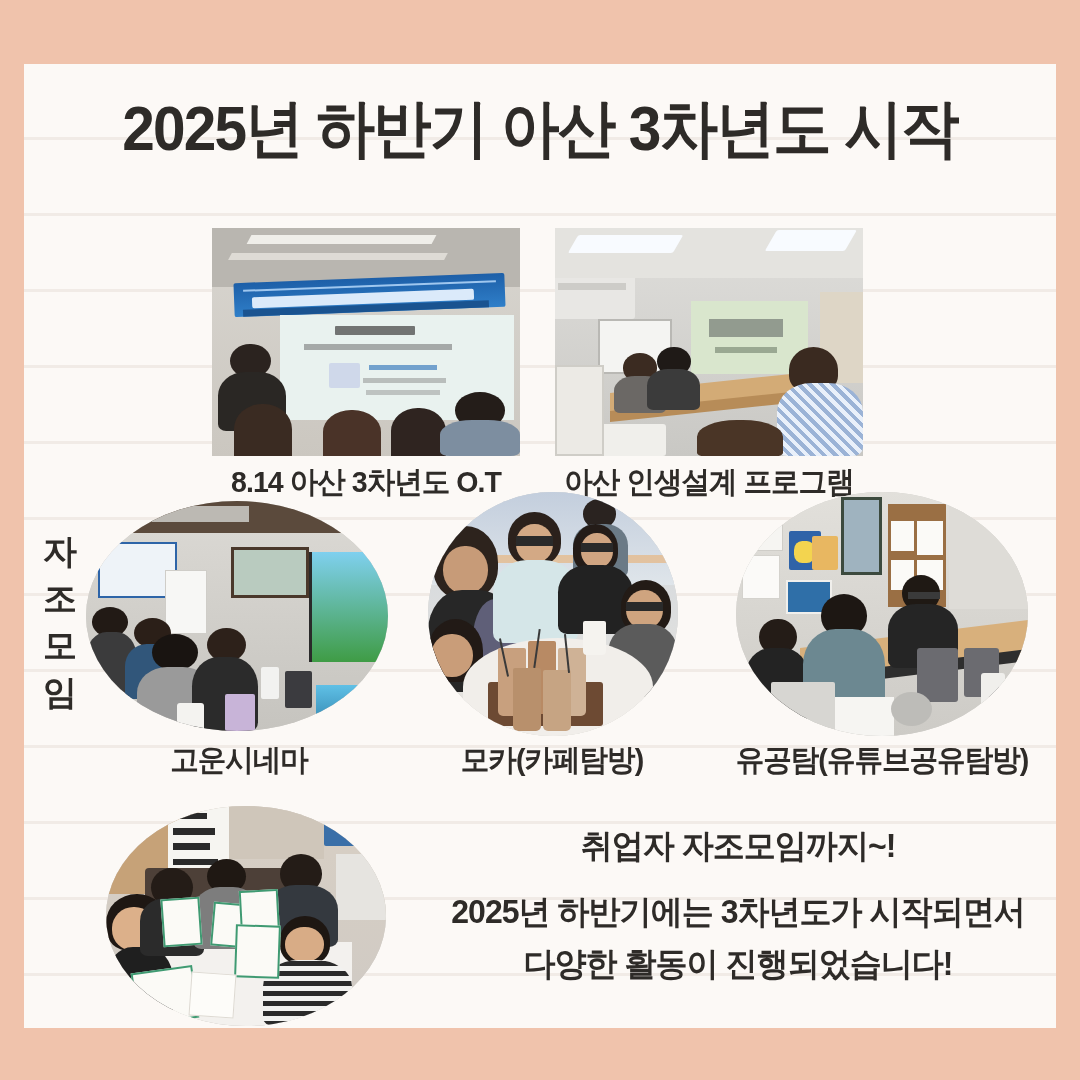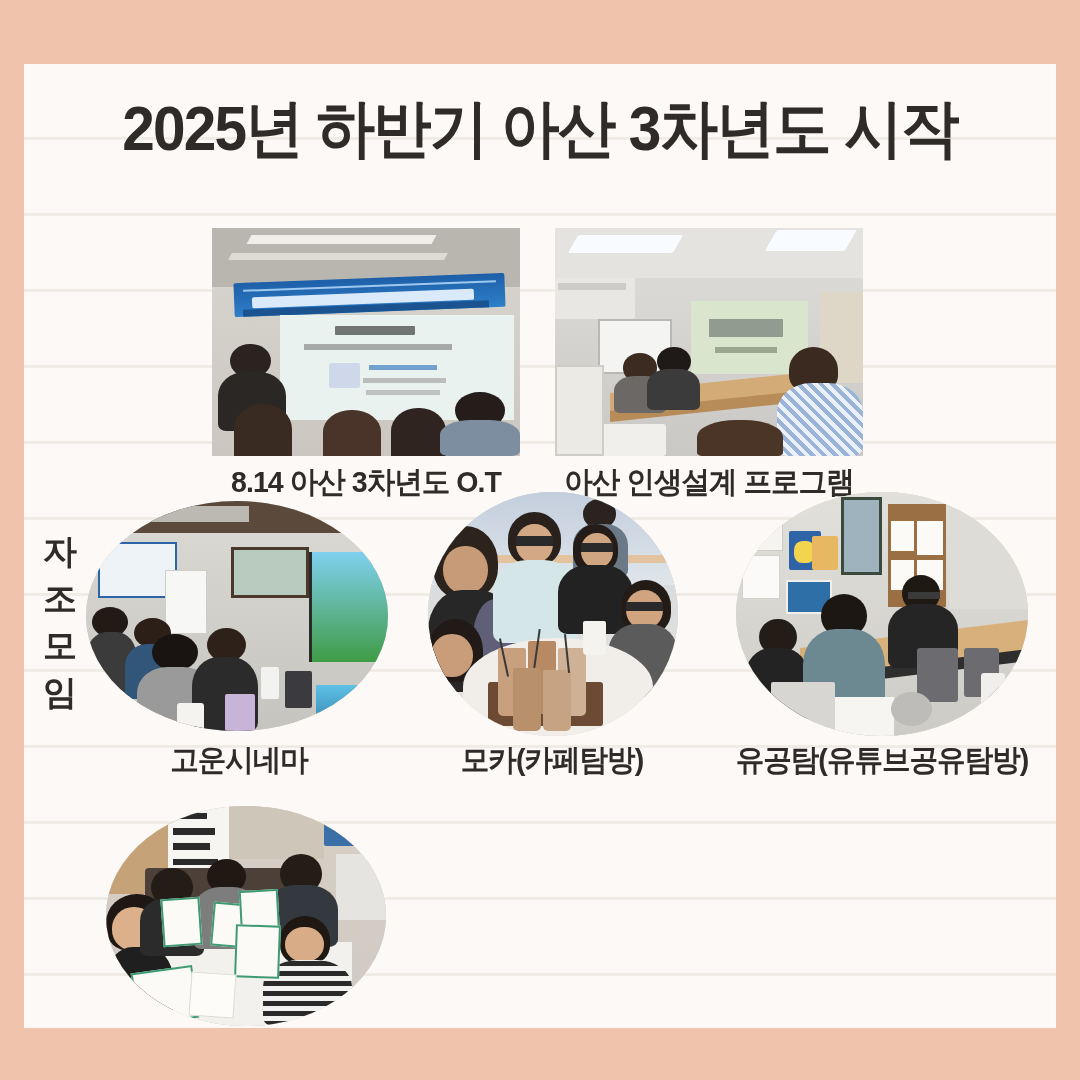--- a/index.html
+++ b/index.html
@@ -349,15 +349,20 @@
 
         <div class="el" style="left:20%;top:42%;width:14%;height:22%;background:#fbfaf6;border:2px solid #3f9a72;box-sizing:border-box;transform:rotate(-4deg);"></div>
         <div class="el" style="left:38%;top:44%;width:13%;height:20%;background:#fbfaf6;border:2px solid #3f9a72;box-sizing:border-box;transform:rotate(5deg);"></div>
         <div class="el" style="left:48%;top:38%;width:14%;height:22%;background:#fbfaf6;border:2px solid #3f9a72;box-sizing:border-box;transform:rotate(-3deg);"></div>
         <div class="el" style="left:46%;top:54%;width:16%;height:24%;background:#fbfaf6;border:2px solid #3f9a72;box-sizing:border-box;transform:rotate(2deg);"></div>
         <div class="el" style="left:10%;top:74%;width:22%;height:24%;background:#fbfaf6;border:2px solid #3f9a72;box-sizing:border-box;transform:rotate(-8deg);"></div>
         <div class="el" style="left:30%;top:76%;width:16%;height:20%;background:#fdfcf9;border:1px solid #ddd9d2;box-sizing:border-box;transform:rotate(4deg);"></div>
       </div>
     </div>
 
+    <div id="closing">
+      <div class="line l1">취업자 자조모임까지~!</div>
+      <div class="line">2025년 하반기에는 3차년도가 시작되면서</div>
+      <div class="line">다양한 활동이 진행되었습니다!</div>
+    </div>
 
   </div>
 </div>
 
 </body></html>

